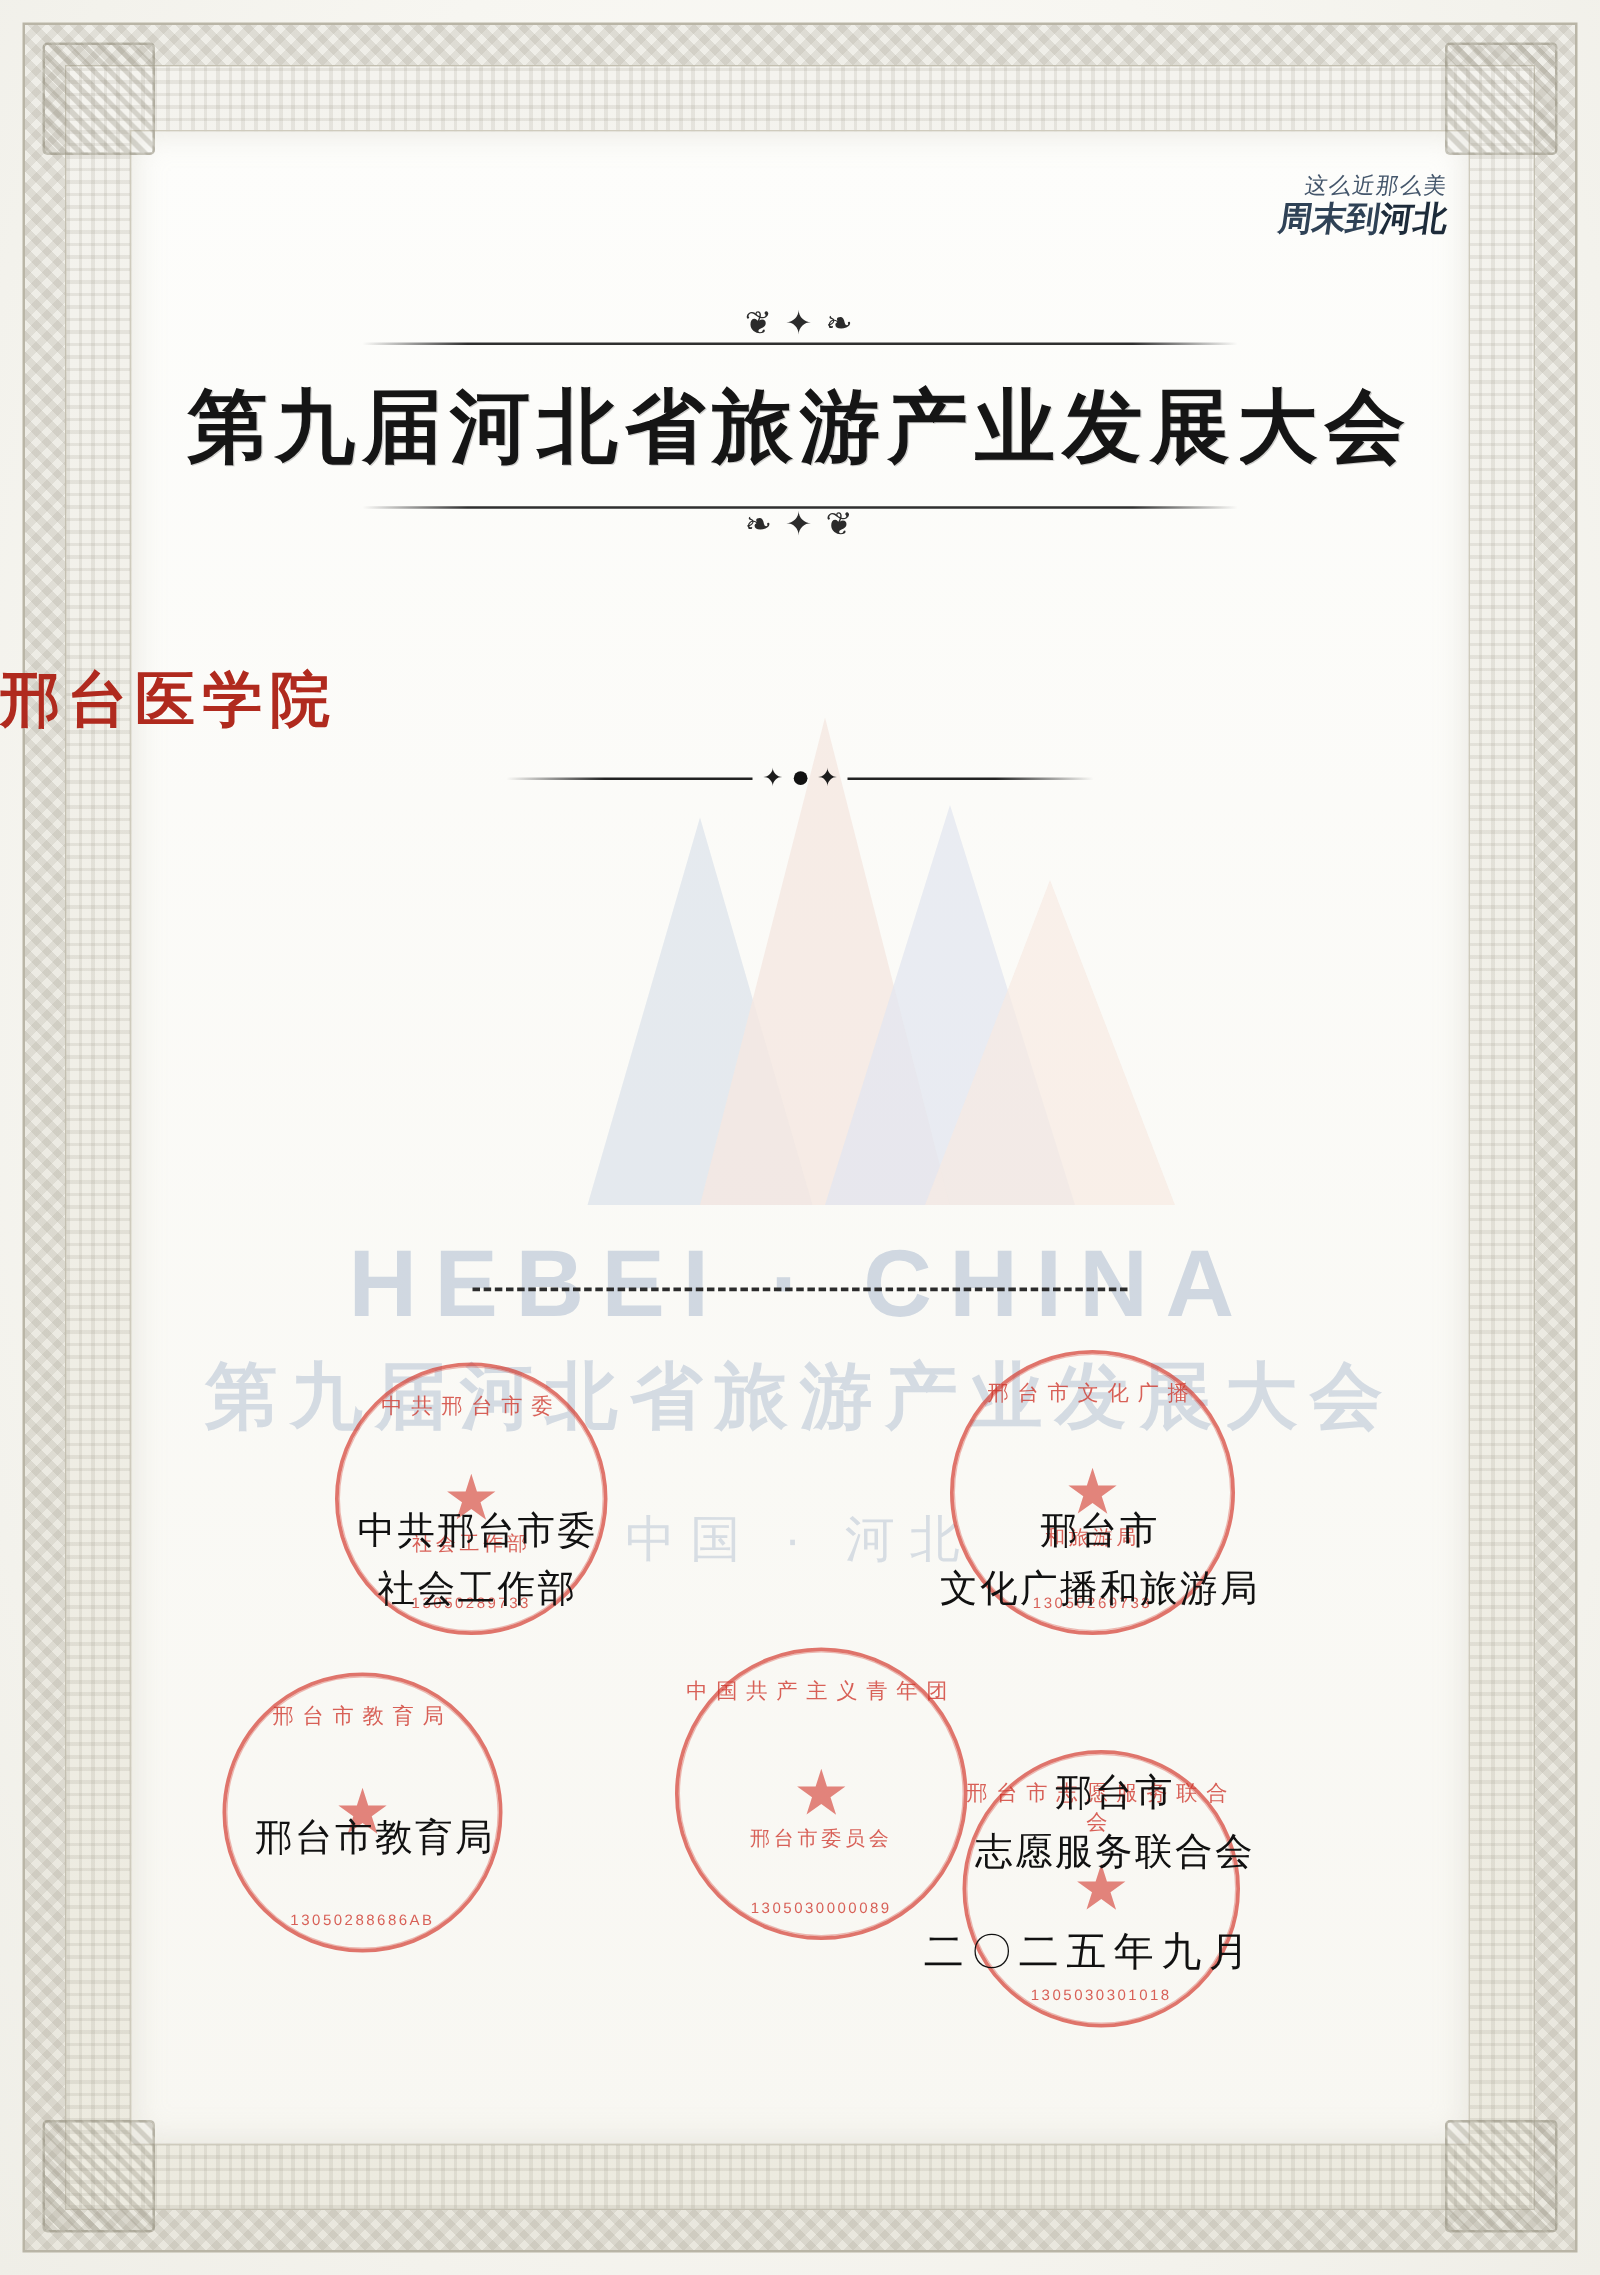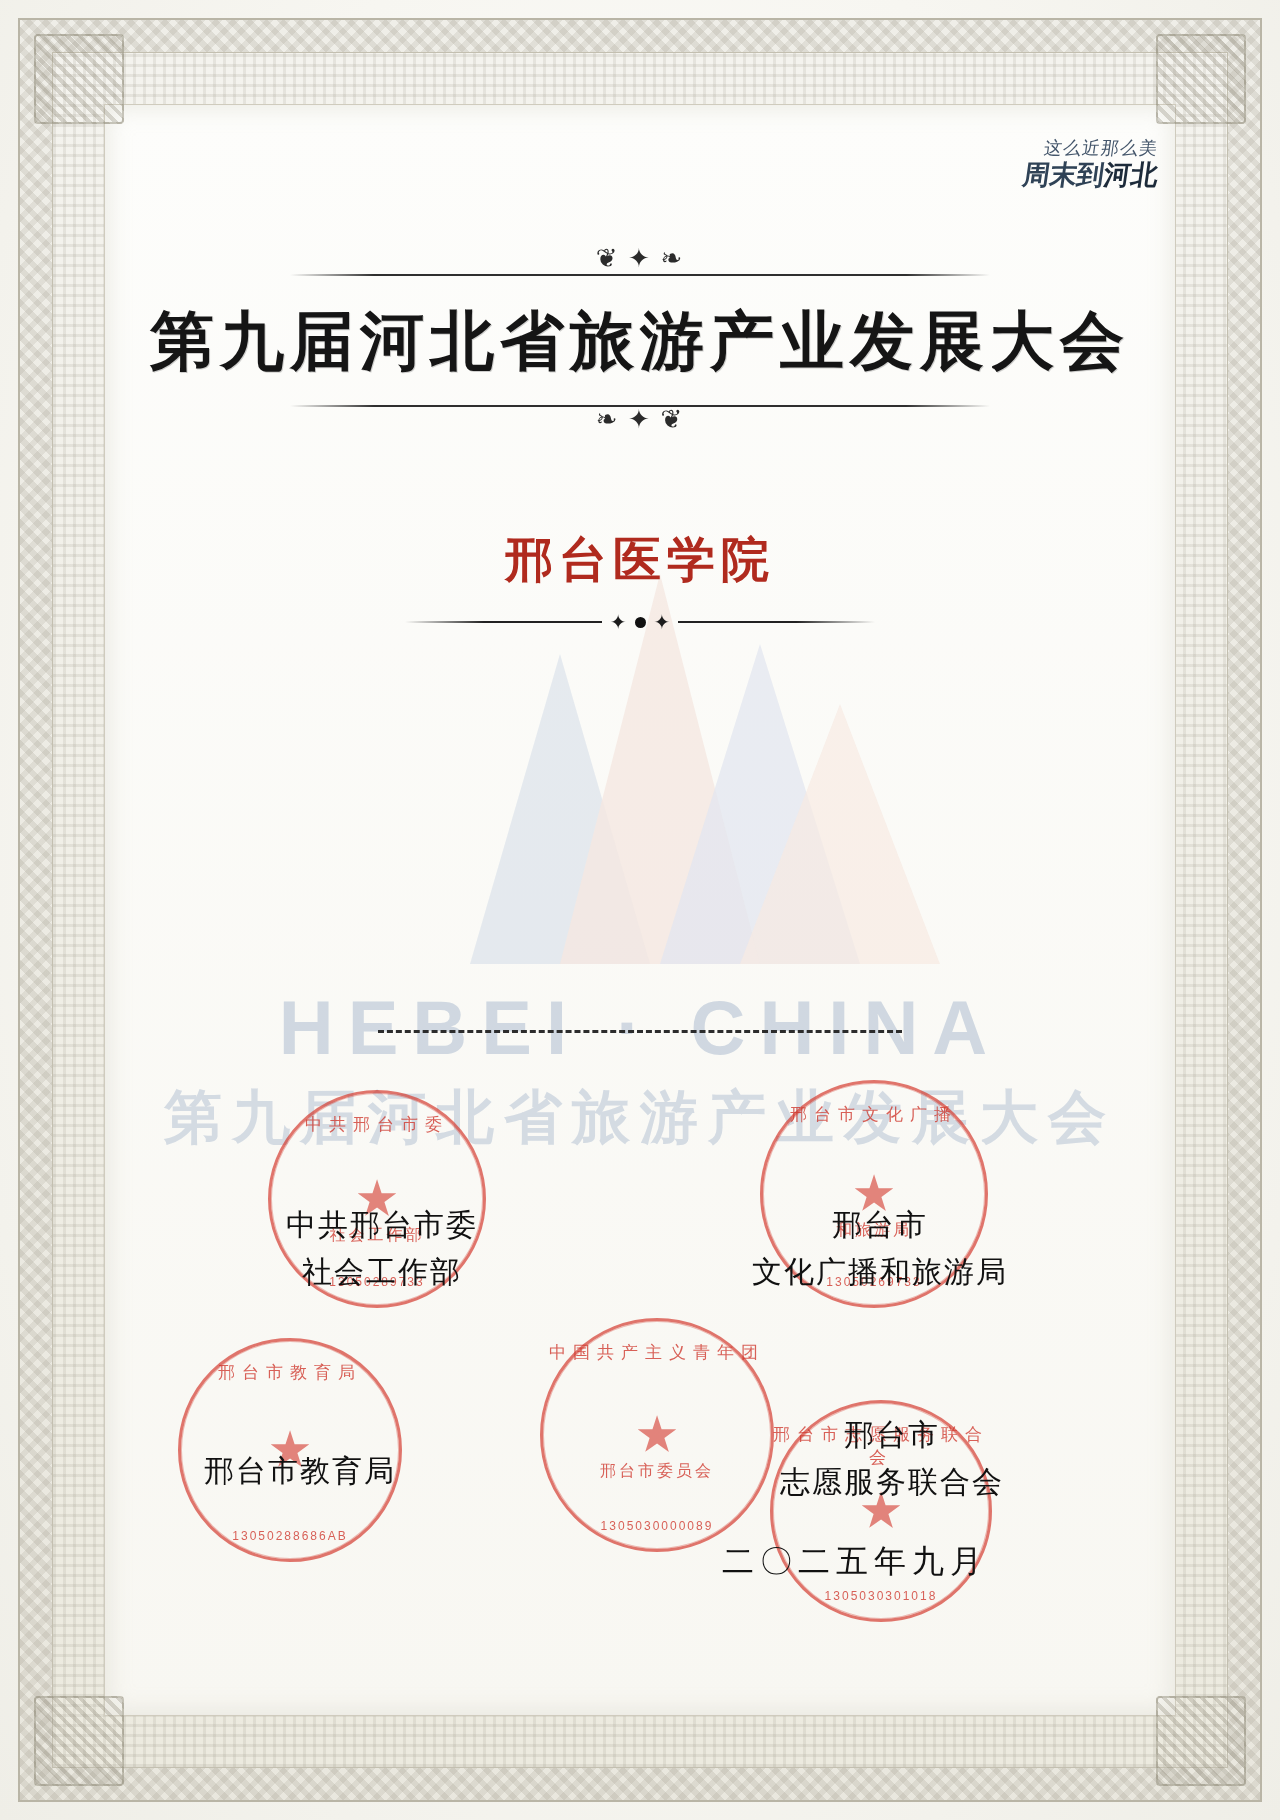--- a/index.html
+++ b/index.html
@@ -179,21 +179,21 @@
     margin: 22px 0 20px 0;
     font-family: "Liberation Serif", serif;
     text-shadow: 1px 1px 0 rgba(0,0,0,0.18);
   }
 
   
   .recipient {
     position: absolute;
     left: 0; right: 0;
     top: 528px;
-    text-align: center;
+    text-align: left;
     font-size: 48px;
     font-weight: bold;
     color: #b02a1e;
     letter-spacing: 6px;
   }
   .divider {
     position: absolute;
     left: 50%;
     top: 610px;
     transform: translateX(-50%);
@@ -309,20 +309,21 @@
   .sig-a { left: 252px; top: 1202px; width: 260px; }
   .sig-b { right: 240px; top: 1202px; width: 320px; }
   .sig-c { left: 170px; top: 1448px; width: 260px; }
   .sig-d { left: 500px; top: 1448px; width: 300px; }
   .sig-e { right: 238px; top: 1412px; width: 300px; }
   .date-line {
     position: absolute;
     right: 258px;
     top: 1540px;
     width: 300px;
+    text-align: center;
     font-size: 32px;
     letter-spacing: 6px;
     color: #111;
   }
 </style>
 </head>
 <body>
 
 <div class="page">
 
@@ -336,20 +337,21 @@
 
   <div class="watermark">
     <svg class="wm-mountains" width="760" height="580" viewBox="0 0 760 580">
       <path d="M210 560 L300 250 L390 560 Z" fill="#c6d2e2" opacity="0.75"></path>
       <path d="M300 560 L400 170 L500 560 Z" fill="#f0d8cf" opacity="0.8"></path>
       <path d="M400 560 L500 240 L600 560 Z" fill="#cfd6ea" opacity="0.75"></path>
       <path d="M480 560 L580 300 L680 560 Z" fill="#f3ddd2" opacity="0.7"></path>
     </svg>
     <div class="wm-text wm-hebei">HEBEI · CHINA</div>
     <div class="wm-text wm-conf">第九届河北省旅游产业发展大会</div>
+    <div class="wm-text wm-cn">中国 · 河北</div>
   </div>
 
 
   <div class="logo-slogan">
     <div class="l1">这么近那么美</div>
     <div class="l2">
       <span>周末到</span><span class="accent">河北</span>
     </div>
   </div>
 

